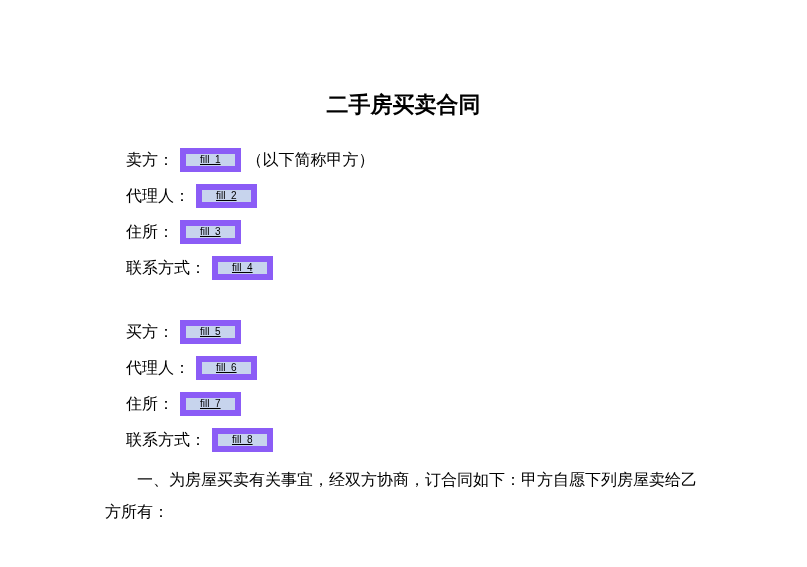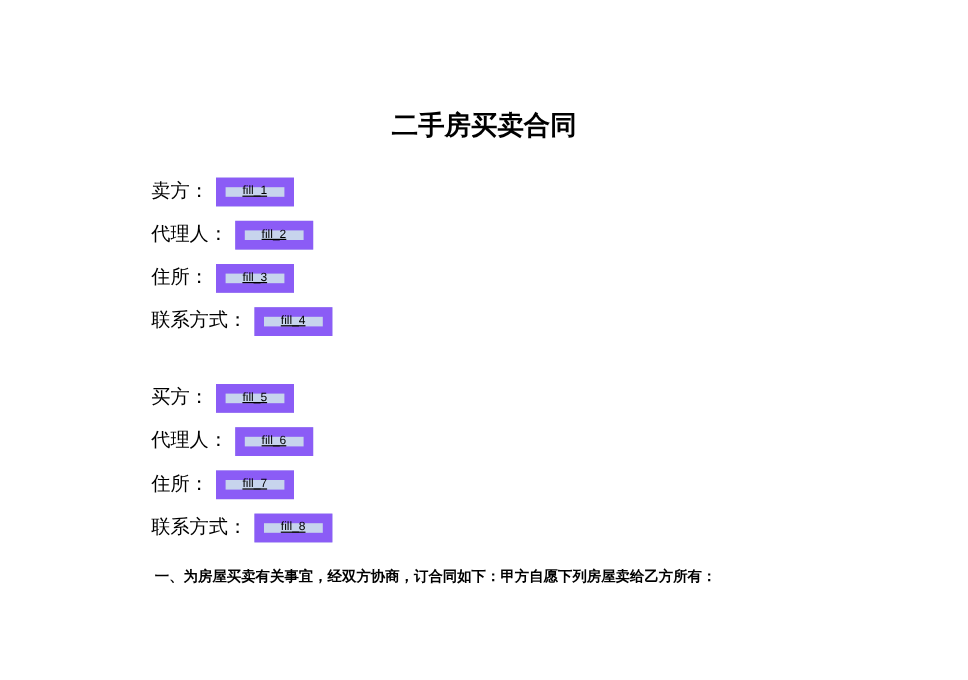--- a/index.html
+++ b/index.html
@@ -31,59 +31,59 @@
     line-height: 24px;
   }
   .label {
     white-space: nowrap;
     margin-left: 21px;
   }
   .fill-box {
     display: inline-flex;
     align-items: center;
     justify-content: center;
-    border: 8px solid #8b5cf6;
+    border: 6px solid #8b5cf6;
     background: #c7d4ed;
     height: 24px;
     padding: 0 14px;
     margin: 0 6px;
   }
   .fill-text {
     font-family: Arial, sans-serif;
     font-size: 10px;
     color: #000;
     text-decoration: underline;
     white-space: nowrap;
   }
   .suffix {
     white-space: nowrap;
   }
   .gap {
     height: 28px;
   }
   .para {
-    font-size: 12px;
+    font-size: 16px;
     line-height: 32px;
     text-indent: 2em;
     margin-top: 10px;
-    font-weight: bold;
   }
 </style>
 </head>
 <body>
 
 <div class="page">
 
   <div class="title">二手房买卖合同</div>
 
   <div class="row">
     <span class="label">卖方：</span>
     <span class="fill-box">
       <span class="fill-text">fill_1</span>
     </span>
+    <span class="suffix">（以下简称甲方）</span>
   </div>
 
   <div class="row">
     <span class="label">代理人：</span>
     <span class="fill-box">
       <span class="fill-text">fill_2</span>
     </span>
   </div>
 
   <div class="row">

